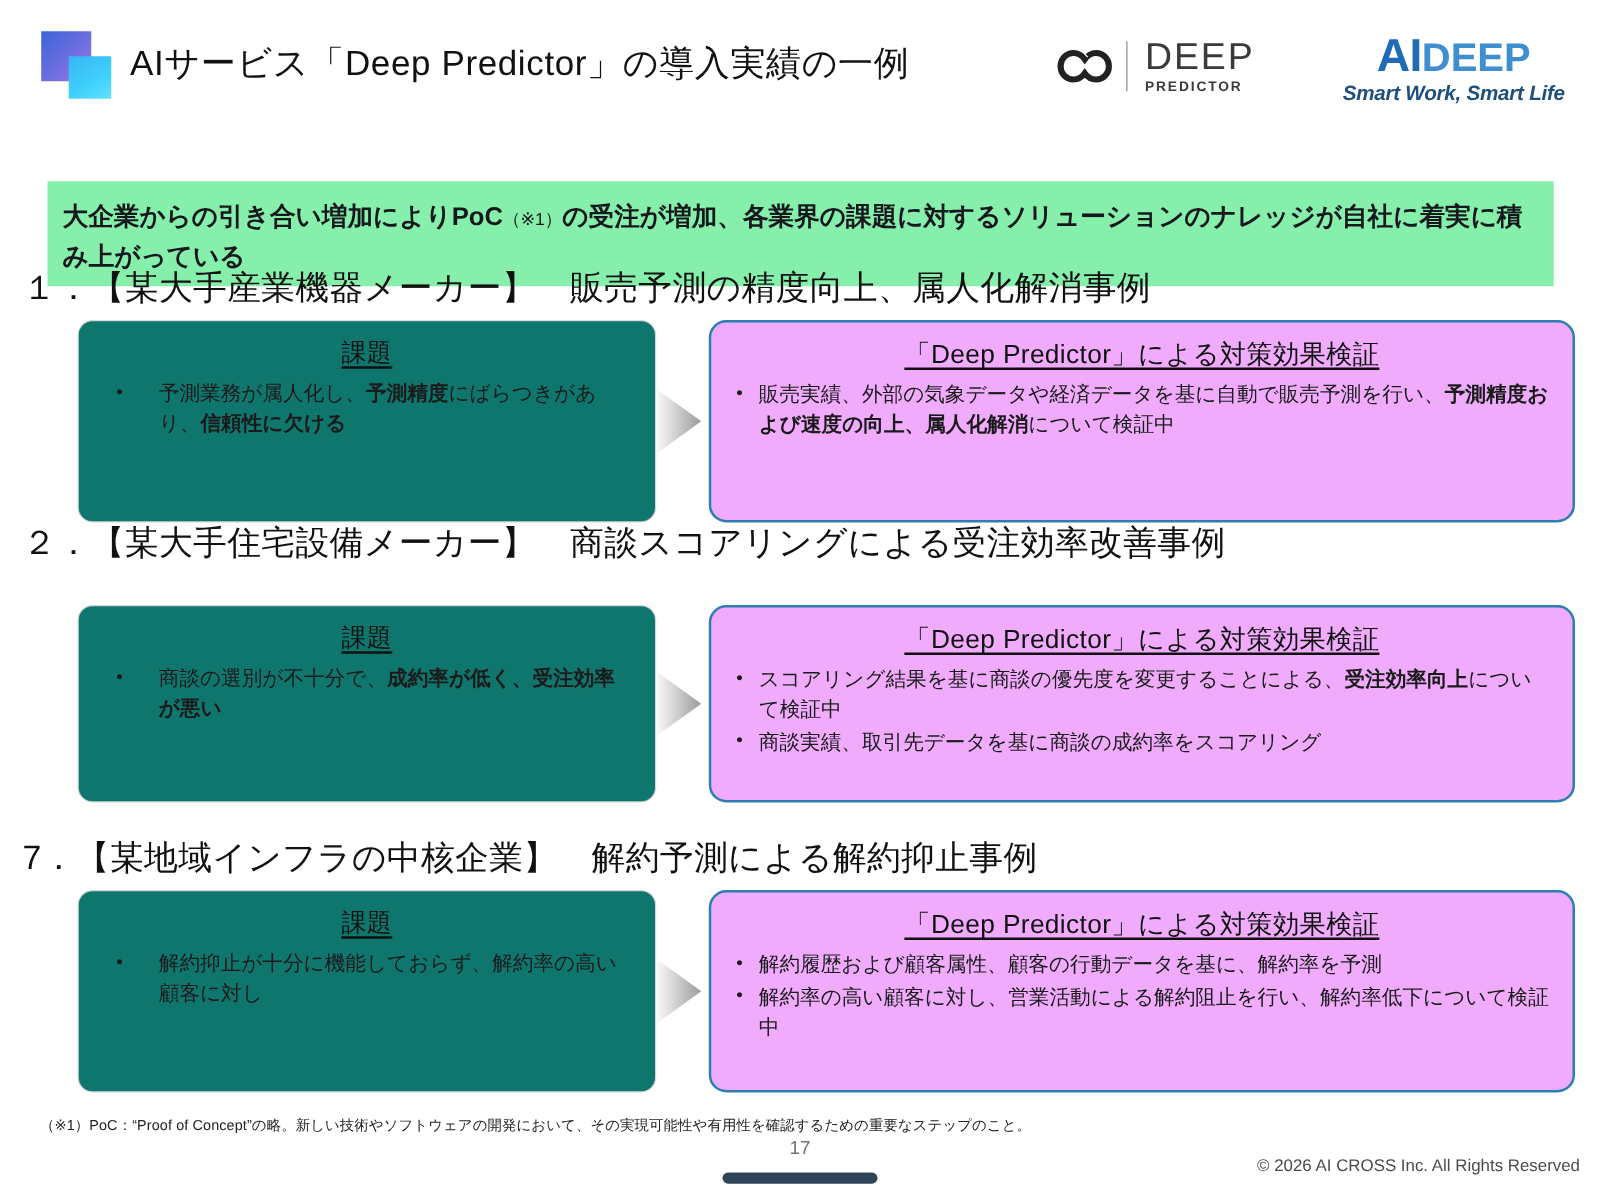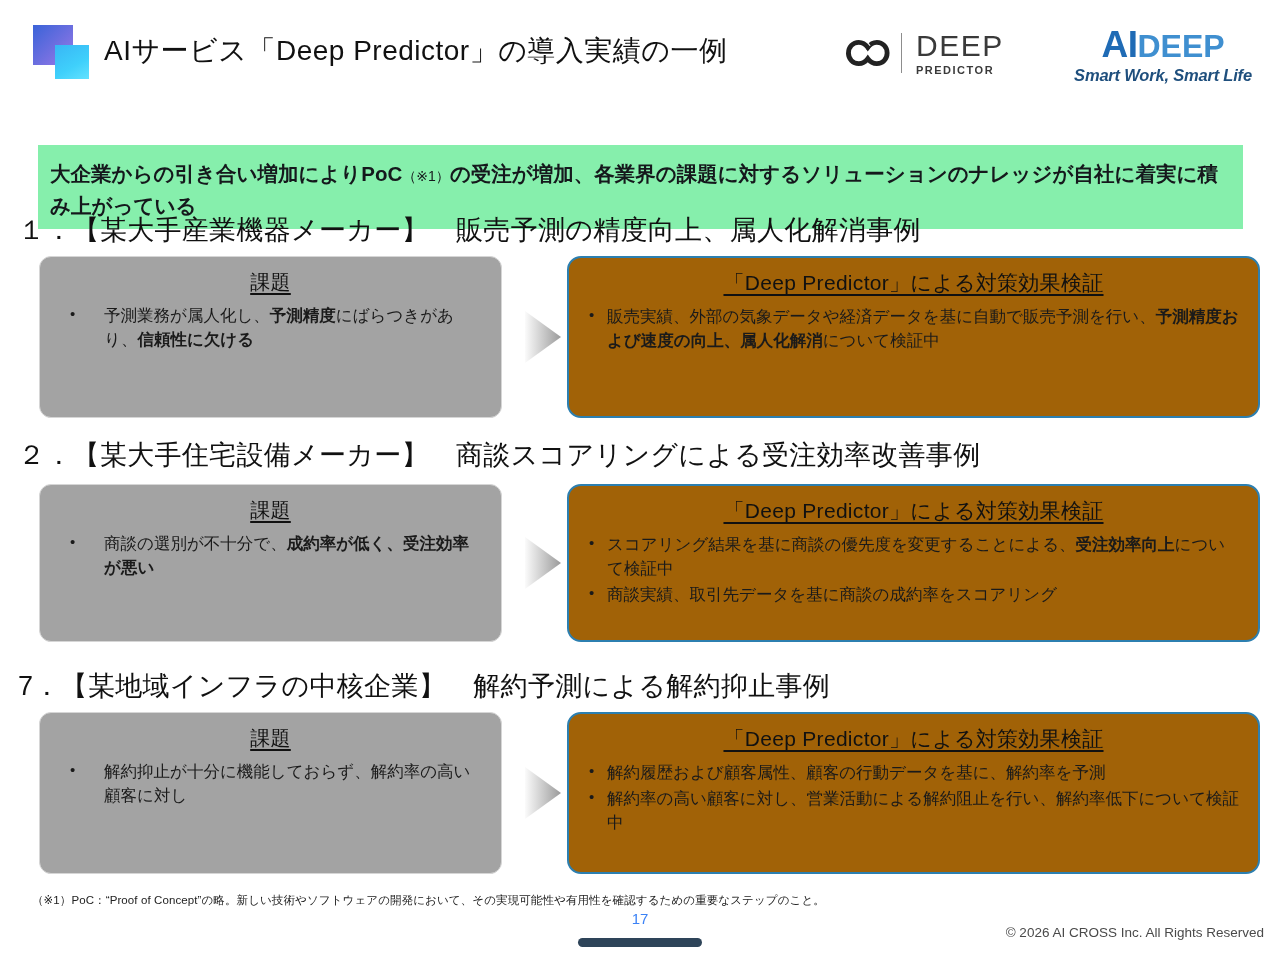--- a/index.html
+++ b/index.html
@@ -58,27 +58,27 @@
   .sup-note { font-size: 14px; font-weight: 400; }
 
   
   .section { position: absolute; left: 0; width: 1280px; }
   .sec-heading {
     position: absolute; left: 18px; font-size: 27px; font-weight: 400;
     color: #111; white-space: nowrap; letter-spacing: .3px;
   }
 
   .box-left {
-    position: absolute; left: 39px; width: 463px;
-    background: #a3a3a3; border: 1px solid #d6d6d6; border-radius: 12px;
+    position: absolute; left: 62px; width: 463px;
+    background: #0f766e; border: 1px solid #d6d6d6; border-radius: 12px;
     padding: 12px 16px 10px 16px;
   }
   .box-right {
     position: absolute; left: 567px; width: 693px;
-    background: #a16207; border: 2px solid #2c7fb0; border-radius: 14px;
+    background: #f0abfc; border: 2px solid #2c7fb0; border-radius: 14px;
     padding: 11px 16px 10px 16px;
   }
   .box-title {
     text-align: center; font-size: 20px; font-weight: 400; color: #111;
     text-decoration: underline; text-underline-offset: 4px;
     margin-bottom: 8px; letter-spacing: .3px;
   }
   .box-right .box-title { font-size: 21px; }
 
   ul.bullets { list-style: none; }
@@ -97,21 +97,21 @@
     position: absolute; left: 525px; width: 36px; height: 52px;
   }
 
   
   .footnote {
     position: absolute; left: 32px; top: 893px;
     font-size: 11.5px; color: #222; white-space: nowrap; letter-spacing: .1px;
   }
   .page-num {
     position: absolute; left: 0; top: 910px; width: 1280px; text-align: center;
-    font-size: 15px; color: #3b82f6;
+    font-size: 15px; color: #737373;
   }
   .page-bar {
     position: absolute; left: 578px; top: 938px; width: 124px; height: 9px;
     background: #2e4459; border-radius: 5px;
   }
   .copyright {
     position: absolute; right: 16px; top: 925px;
     font-size: 13.5px; color: #4a4a4a; white-space: nowrap;
   }
 </style>
@@ -178,21 +178,21 @@
     </svg>
 
     <div class="box-right" style="top:256px;height:162px">
       <div class="box-title">「Deep Predictor」による対策効果検証</div>
       <ul class="bullets">
             <li><span>販売実績、外部の気象データや経済データを基に自動で販売予測を行い、</span><b>予測精度および速度の向上、属人化解消</b><span>について検証中</span></li>
           </ul>
     </div>
   </div>
       <div class="section">
-    <div class="sec-heading" style="top:437px">２．【某大手住宅設備メーカー】　商談スコアリングによる受注効率改善事例</div>
+    <div class="sec-heading" style="top:416px">２．【某大手住宅設備メーカー】　商談スコアリングによる受注効率改善事例</div>
 
     <div class="box-left" style="top:484px;height:158px">
       <div class="box-title">課題</div>
       <ul class="bullets">
             <li><span>商談の選別が不十分で、</span><b>成約率が低く、受注効率が悪い</b></li>
           </ul>
     </div>
 
     <svg class="arrow" style="top:537px" viewBox="0 0 36 52">
       <defs>

